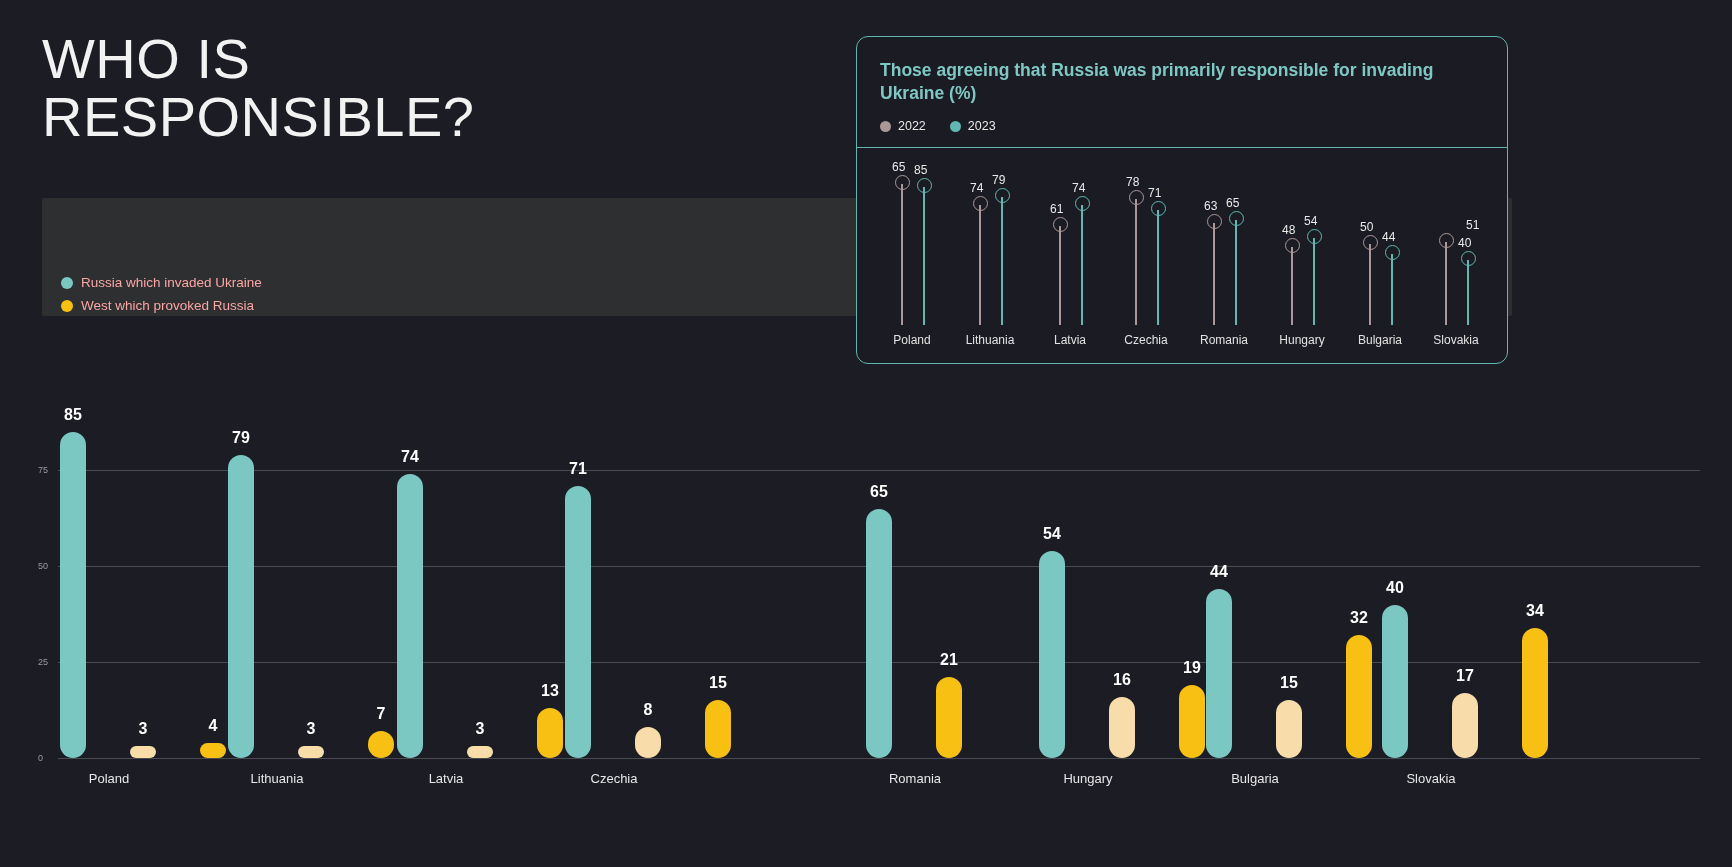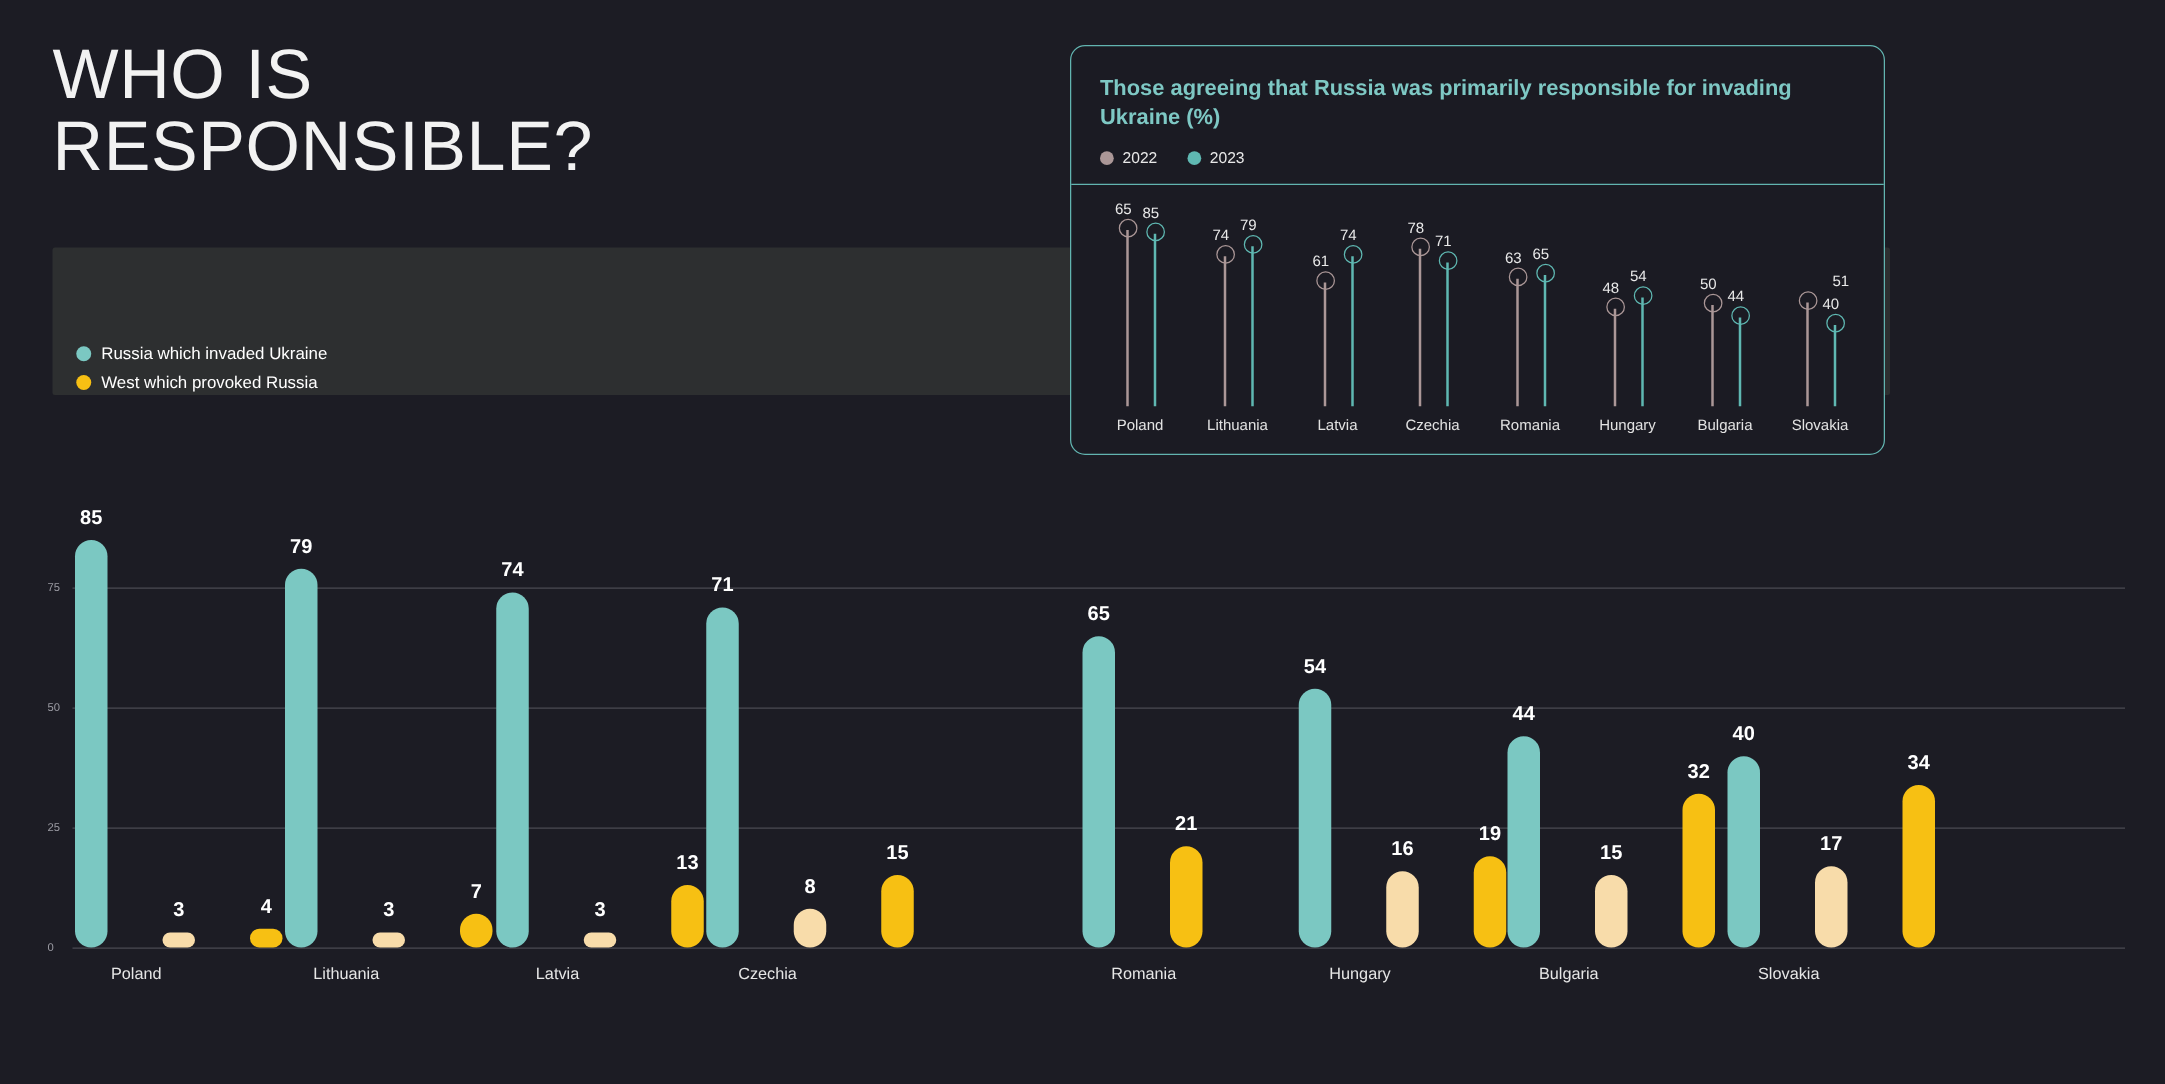--- a/index.html
+++ b/index.html
@@ -23,21 +23,21 @@
     background:#2d2f30;border-radius:2px;
   }
   #question-text{
     position:absolute;left:19px;top:12px;
     font-size:21px;font-weight:bold;line-height:27px;white-space:pre-line;color:#ffffff;
   }
   #main-legend{position:absolute;left:19px;top:73px;width:1400px;}
   .legend-row{display:flex;align-items:center;height:23px;}
   .legend-item{display:flex;align-items:center;margin-right:18px;}
   .legend-dot{width:12px;height:12px;border-radius:50%;margin-right:8px;flex:none;}
-  .legend-label{font-size:13.5px;color:#ffffff;white-space:nowrap;}
+  .legend-label{font-size:13.5px;color:#fca5a5;white-space:nowrap;}
   
   #main-chart{position:absolute;left:0;top:330px;width:1732px;height:470px;}
   .gridline{position:absolute;left:58px;right:32px;height:1px;background:#4a4a52;}
   .ytick{position:absolute;left:38px;font-size:9px;color:#9a9aa2;transform:translateY(-50%);}
   #plot{position:absolute;left:58px;top:0;right:32px;bottom:0;}
   .group{position:absolute;bottom:0;height:100%;}
   .bars{position:absolute;bottom:42px;left:0;right:0;height:368px;display:flex;align-items:flex-end;justify-content:flex-start;}
   .bar-wrap{position:relative;width:26px;margin-right:44px;display:flex;flex-direction:column;align-items:center;justify-content:flex-end;height:100%;}
   .bar{width:26px;border-radius:13px;}
   .bar-value{position:absolute;font-size:16px;font-weight:bold;color:#ffffff;white-space:nowrap;}

